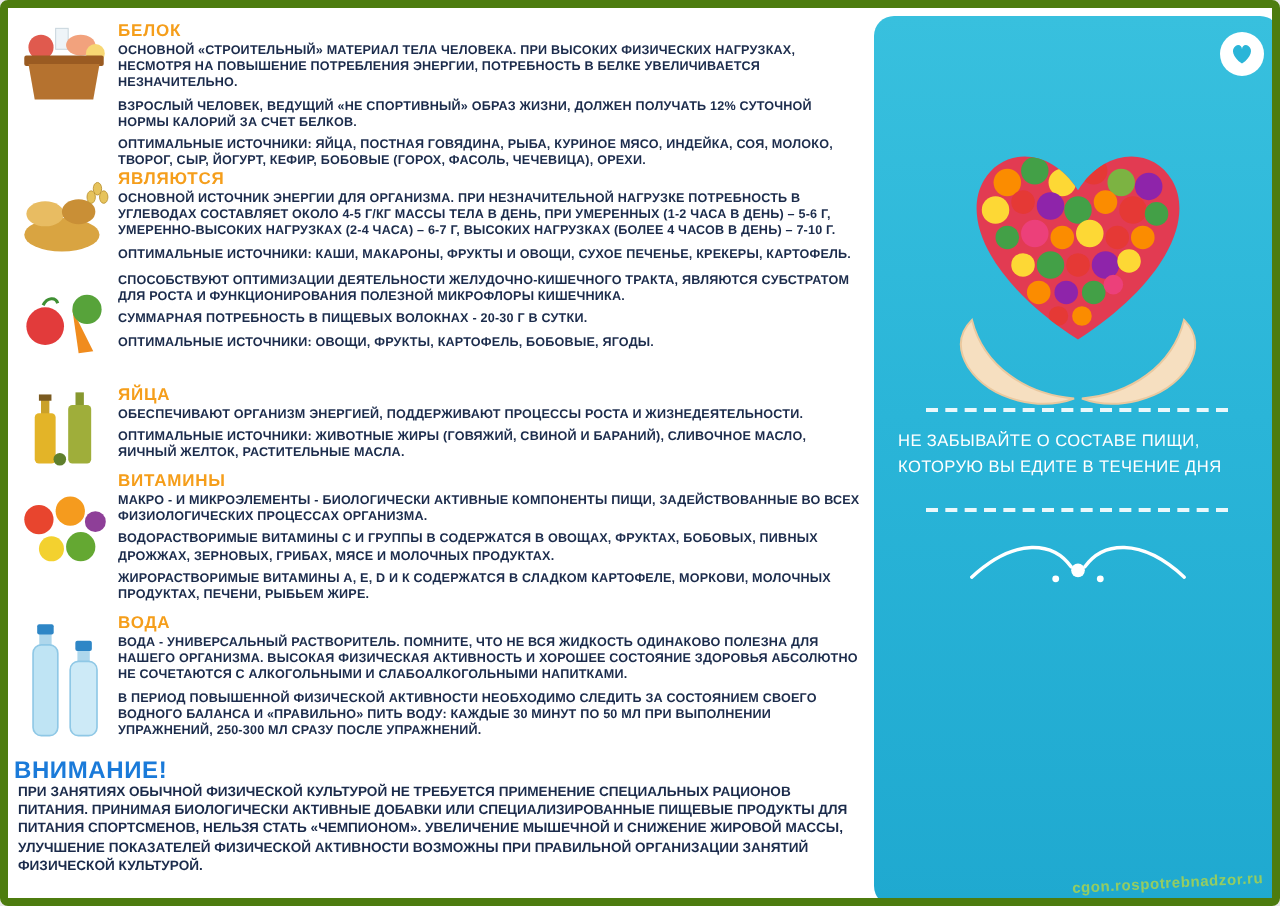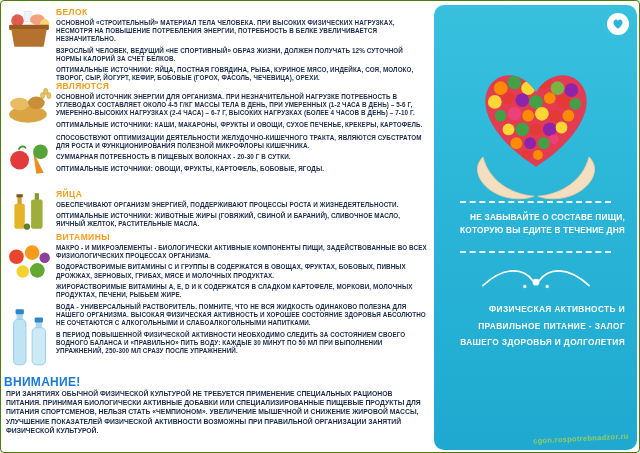--- a/index.html
+++ b/index.html
@@ -1,19 +1,19 @@
 <!DOCTYPE html>
 <html><head>
 <meta charset="utf-8">
 <style>
   html,body{margin:0;padding:0;background:#e9e9e9;}
   .poster{
     position:relative;width:640px;height:453px;background:#ffffff;
     font-family:"Liberation Sans",sans-serif;overflow:hidden;
-    border:1px solid #4d7c0f;border-radius:4px;box-sizing:border-box;
+    border:4px solid #4d7c0f;border-radius:4px;box-sizing:border-box;
   }
   
   .rail-icon{position:absolute;left:5px;width:46px;}
   
   .sec{position:absolute;left:55px;width:374px;}
   .sec h2{
     margin:0 0 2px 0;font-size:8.5px;font-weight:bold;letter-spacing:.4px;
     color:#F59E1B;
   }
   .sec p{
@@ -35,22 +35,22 @@
     background:linear-gradient(180deg,#38C0DE 0%,#2AB5D8 45%,#1FA9D0 100%);
     border-radius:10px;overflow:hidden;
   }
   .logo-badge{
     position:absolute;top:8px;right:8px;width:22px;height:22px;border-radius:50%;
     background:#ffffff;display:flex;align-items:center;justify-content:center;
   }
   .heart-wrap{position:absolute;top:42px;left:50%;transform:translateX(-50%);width:148px;height:162px;}
   .dash{position:absolute;left:26px;right:26px;border-top:2px dashed rgba(255,255,255,.9);}
   .msg{
-    position:absolute;left:12px;right:12px;text-align:right;color:#ffffff;
-    font-weight:bold;font-size:8.3px;
+    position:absolute;left:12px;right:12px;text-align:left;color:#ffffff;
+    font-weight:normal;font-size:8.3px;
   }
   .msg-top{top:206px;line-height:1.55;letter-spacing:.2px;}
   .msg-bottom{top:296px;line-height:2;letter-spacing:.4px;}
   .flourish{position:absolute;top:254px;left:50%;transform:translateX(-50%);width:120px;height:36px;}
   .watermark{
     position:absolute;right:8px;bottom:7px;color:#A9D34F;font-size:7.5px;
     font-weight:bold;opacity:.85;transform:rotate(-3deg);letter-spacing:.3px;
   }
 </style>
 </head>
@@ -149,20 +149,21 @@
   </section>
 
   <section class="sec" style="top:231px">
     <h2>ВИТАМИНЫ</h2>
     <p>МАКРО - И МИКРОЭЛЕМЕНТЫ - БИОЛОГИЧЕСКИ АКТИВНЫЕ КОМПОНЕНТЫ ПИЩИ, ЗАДЕЙСТВОВАННЫЕ ВО ВСЕХ ФИЗИОЛОГИЧЕСКИХ ПРОЦЕССАХ ОРГАНИЗМА.</p>
     <p>ВОДОРАСТВОРИМЫЕ ВИТАМИНЫ С И ГРУППЫ В СОДЕРЖАТСЯ В ОВОЩАХ, ФРУКТАХ, БОБОВЫХ, ПИВНЫХ ДРОЖЖАХ, ЗЕРНОВЫХ, ГРИБАХ, МЯСЕ И МОЛОЧНЫХ ПРОДУКТАХ.</p>
     <p>ЖИРОРАСТВОРИМЫЕ ВИТАМИНЫ А, Е, D И К СОДЕРЖАТСЯ В СЛАДКОМ КАРТОФЕЛЕ, МОРКОВИ, МОЛОЧНЫХ ПРОДУКТАХ, ПЕЧЕНИ, РЫБЬЕМ ЖИРЕ.</p>
   </section>
 
   <section class="sec" style="top:302px">
+    <h2>ВОДА</h2>
     <p>ВОДА - УНИВЕРСАЛЬНЫЙ РАСТВОРИТЕЛЬ. ПОМНИТЕ, ЧТО НЕ ВСЯ ЖИДКОСТЬ ОДИНАКОВО ПОЛЕЗНА ДЛЯ НАШЕГО ОРГАНИЗМА. ВЫСОКАЯ ФИЗИЧЕСКАЯ АКТИВНОСТЬ И ХОРОШЕЕ СОСТОЯНИЕ ЗДОРОВЬЯ АБСОЛЮТНО НЕ СОЧЕТАЮТСЯ С АЛКОГОЛЬНЫМИ И СЛАБОАЛКОГОЛЬНЫМИ НАПИТКАМИ.</p>
     <p>В ПЕРИОД ПОВЫШЕННОЙ ФИЗИЧЕСКОЙ АКТИВНОСТИ НЕОБХОДИМО СЛЕДИТЬ ЗА СОСТОЯНИЕМ СВОЕГО ВОДНОГО БАЛАНСА И «ПРАВИЛЬНО» ПИТЬ ВОДУ: КАЖДЫЕ 30 МИНУТ ПО 50 МЛ ПРИ ВЫПОЛНЕНИИ УПРАЖНЕНИЙ, 250-300 МЛ СРАЗУ ПОСЛЕ УПРАЖНЕНИЙ.</p>
   </section>
 
   <h2 class="attention-title">ВНИМАНИЕ!</h2>
   <p class="attention-text">ПРИ ЗАНЯТИЯХ ОБЫЧНОЙ ФИЗИЧЕСКОЙ КУЛЬТУРОЙ НЕ ТРЕБУЕТСЯ ПРИМЕНЕНИЕ СПЕЦИАЛЬНЫХ РАЦИОНОВ ПИТАНИЯ. ПРИНИМАЯ БИОЛОГИЧЕСКИ АКТИВНЫЕ ДОБАВКИ ИЛИ СПЕЦИАЛИЗИРОВАННЫЕ ПИЩЕВЫЕ ПРОДУКТЫ ДЛЯ ПИТАНИЯ СПОРТСМЕНОВ, НЕЛЬЗЯ СТАТЬ «ЧЕМПИОНОМ». УВЕЛИЧЕНИЕ МЫШЕЧНОЙ И СНИЖЕНИЕ ЖИРОВОЙ МАССЫ, УЛУЧШЕНИЕ ПОКАЗАТЕЛЕЙ ФИЗИЧЕСКОЙ АКТИВНОСТИ ВОЗМОЖНЫ ПРИ ПРАВИЛЬНОЙ ОРГАНИЗАЦИИ ЗАНЯТИЙ ФИЗИЧЕСКОЙ КУЛЬТУРОЙ.</p>
 
   <aside class="panel">
 
     <div class="logo-badge">
@@ -227,18 +228,17 @@
     <svg class="flourish" viewBox="0 0 140 40">
       <g fill="none" stroke="#ffffff" stroke-width="2" stroke-linecap="round">
         <path d="M8 30 C 34 6, 56 10, 66 24"></path>
         <path d="M132 30 C 106 6, 84 10, 74 24"></path>
       </g>
       <circle cx="70" cy="26" r="4" fill="#ffffff"></circle>
       <circle cx="57" cy="31" r="2" fill="#ffffff"></circle>
       <circle cx="83" cy="31" r="2" fill="#ffffff"></circle>
     </svg>
 
-    <div class="msg msg-bottom">ФИЗИЧЕСКАЯ АКТИВНОСТЬ И ПРАВИЛЬНОЕ ПИТАНИЕ - ЗАЛОГ ВАШЕГО ЗДОРОВЬЯ И ДОЛГОЛЕТИЯ</div>
 
     <div class="watermark">cgon.rospotrebnadzor.ru</div>
   </aside>
 
 </div>
 
 </body></html>

